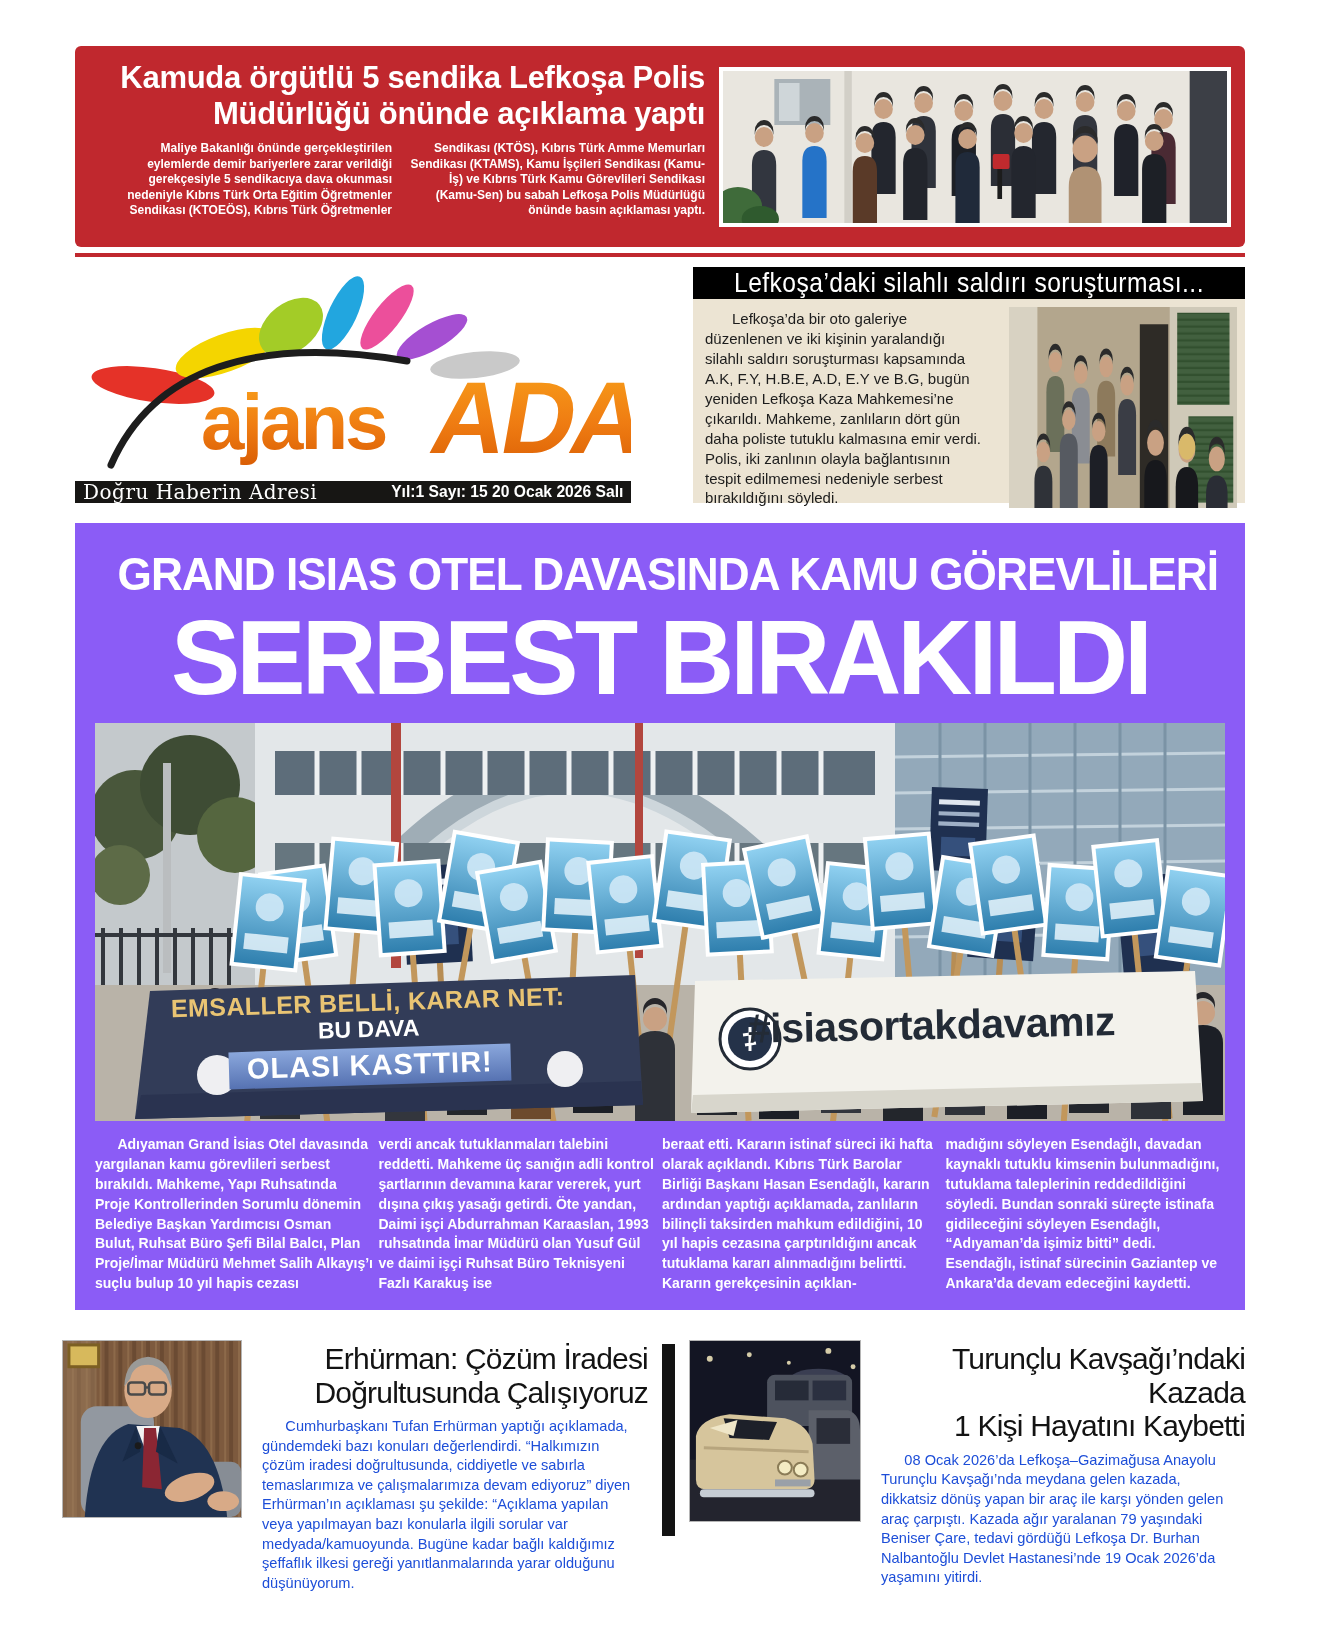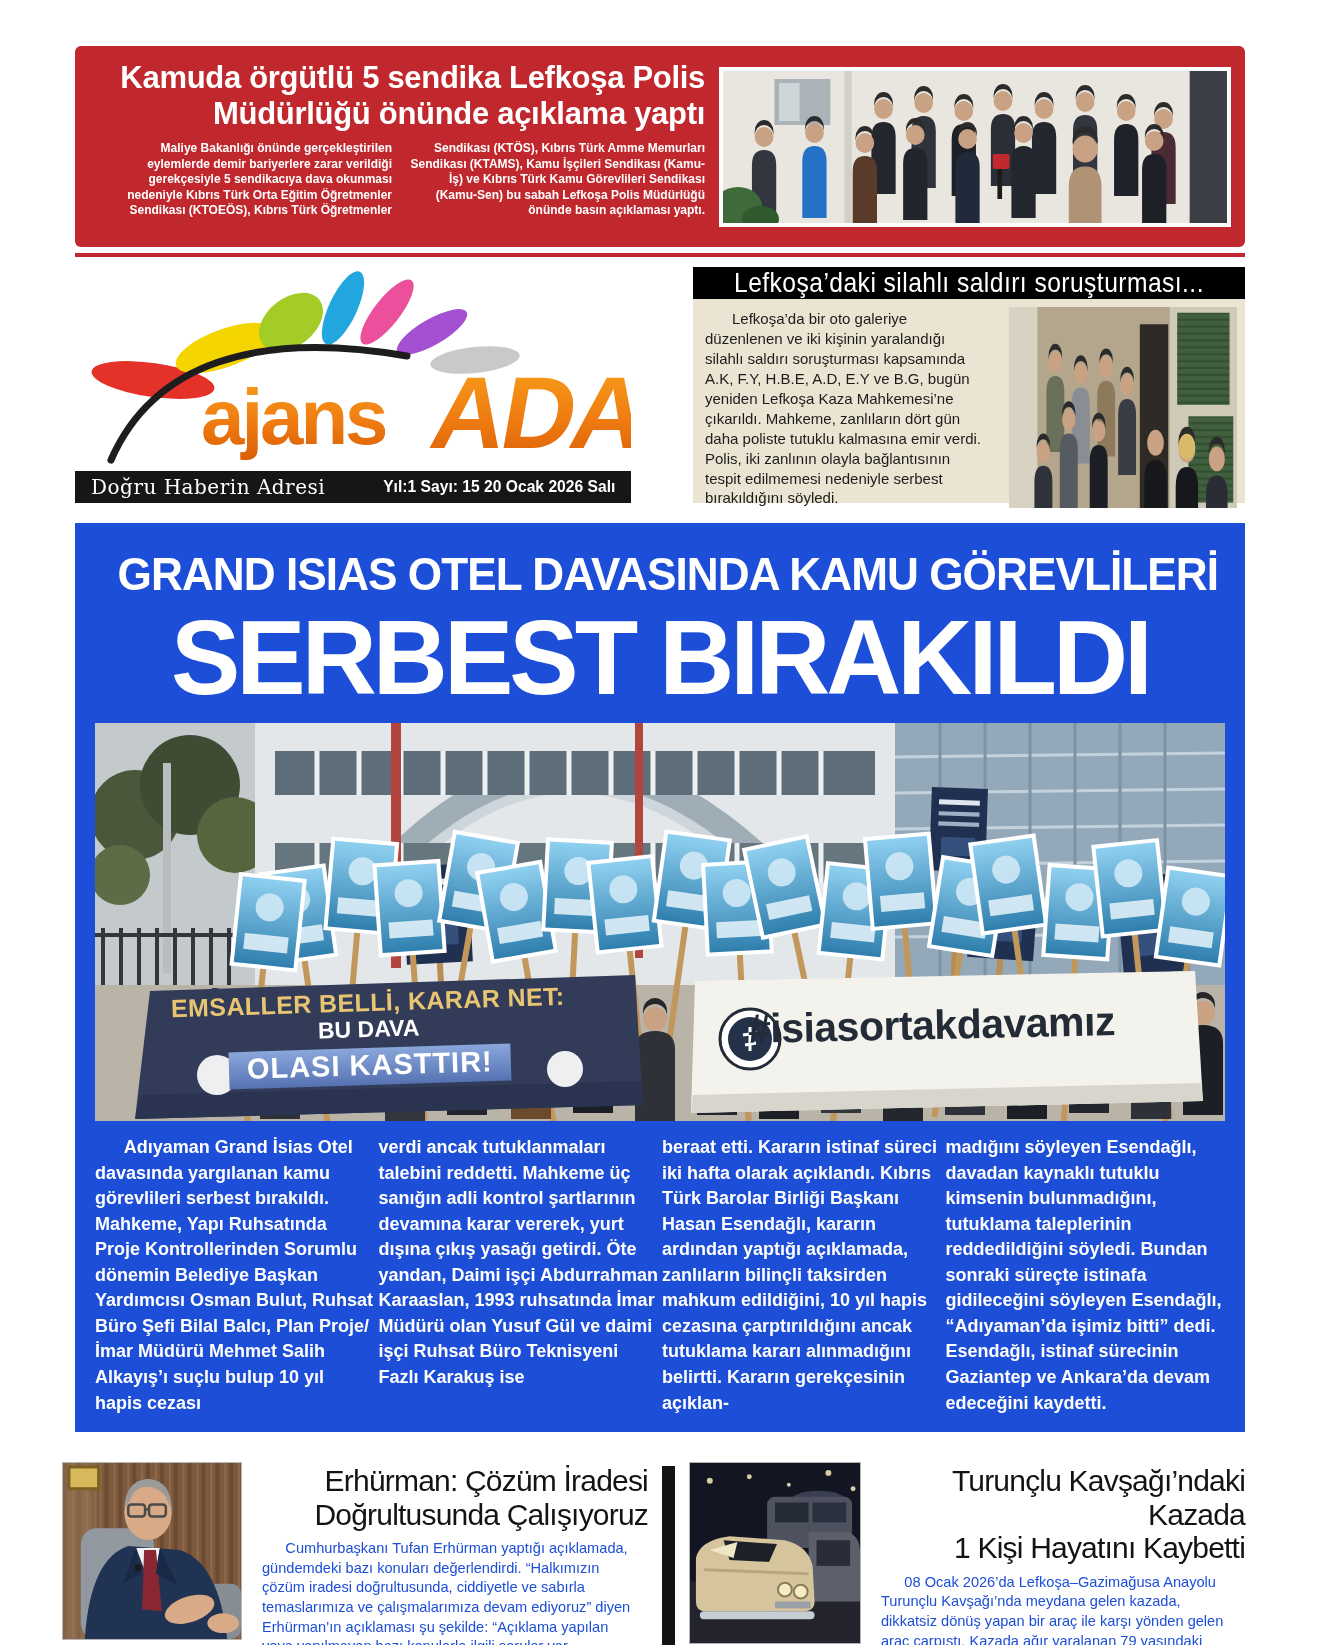--- a/index.html
+++ b/index.html
@@ -14,45 +14,45 @@
   .top-cols p{margin:0;flex:1;}
   .indent{text-indent:1.6em;}
   .top-photo{flex:1;margin-left:14px;background:#fff;padding:4px;align-self:center;height:152px;box-sizing:content-box;}
   .top-photo svg{display:block;width:100%;height:100%;}
   .red-rule{margin:6px 75px 0;height:4px;background:#c0282e;}
 
   
   .mid-row{margin:10px 75px 0;display:flex;gap:62px;height:236px;}
   .masthead{width:556px;flex:none;display:flex;flex-direction:column;}
   .logo-svg{flex:1;width:100%;}
-  .mast-bar{height:32px;background:#171614;display:flex;align-items:center;justify-content:space-between;padding:0 16px;color:#fff;}
+  .mast-bar{height:22px;background:#171614;display:flex;align-items:center;justify-content:space-between;padding:0 8px;color:#fff;}
   .tagline{font-family:"DejaVu Serif","Liberation Serif",serif;font-size:20px;letter-spacing:0.5px;}
   .issue{font-size:17px;font-weight:bold;display:inline-block;transform:scaleX(0.92);transform-origin:right center;white-space:nowrap;}
 
   .shoot{flex:1;background:#ece4d3;display:flex;flex-direction:column;}
   .shoot-head{background:#000000;color:#fff;height:42px;display:flex;align-items:center;justify-content:center;}
   .shoot-head span{font-size:28px;display:inline-block;transform:scaleX(0.88);white-space:nowrap;letter-spacing:0.5px;}
   .shoot-body{flex:1;display:flex;padding:8px 8px 10px 12px;gap:22px;}
   .shoot-body p{margin:2px 0 0;width:282px;flex:none;font-size:15px;line-height:1.33;color:#1c1c1c;text-indent:1.8em;}
   .shoot-photo{flex:1;}
   .shoot-photo svg{width:100%;height:100%;display:block;}
 
   
-  .main-box{margin:20px 75px 0;background:#1d4ed8;padding:24px 20px 16px;box-sizing:border-box;}
+  .main-box{margin:20px 75px 0;background:#8b5cf6;padding:24px 20px 16px;box-sizing:border-box;}
   .kicker{text-align:center;color:#fff;font-weight:bold;font-size:46px;letter-spacing:-1px;transform:scaleX(0.96);white-space:nowrap;}
   .big-headline{text-align:center;color:#fff;font-weight:bold;font-size:106px;letter-spacing:-4px;line-height:1.02;white-space:nowrap;transform:scaleX(0.98);margin-top:2px;}
   .protest{position:relative;margin-top:12px;height:398px;background:#cfd5d9;overflow:hidden;}
   .protest > svg{position:absolute;inset:0;width:100%;height:100%;}
   .banner-left-text{position:absolute;left:5.5%;top:66.5%;width:37.5%;text-align:center;transform:rotate(-1.8deg);line-height:1.12;}
   .bl1{font-size:25px;font-weight:bold;color:#e9c473;letter-spacing:0.4px;}
   .bl2{font-size:23px;font-weight:bold;color:#fff;margin-top:1px;}
   .bl3{margin-top:5px;}
   .bl3 span{display:inline-block;background:linear-gradient(180deg,#8aa7dc,#5672b2);color:#fff;font-weight:bold;font-size:29px;padding:1px 18px 4px;letter-spacing:1px;}
   .banner-right-text{position:absolute;left:56%;top:70%;width:36%;text-align:center;transform:rotate(-1.2deg);font-size:41px;font-weight:bold;color:#232b36;letter-spacing:-0.5px;white-space:nowrap;}
-  .main-cols{display:flex;gap:4px;margin-top:14px;color:#fff;font-size:18px;font-weight:bold;line-height:1.42;}
+  .main-cols{display:flex;gap:4px;margin-top:14px;color:#fff;font-size:14px;font-weight:bold;line-height:1.42;}
   .main-cols p{margin:0;flex:1;}
 
   
   .bottom-row{margin:30px 75px 0 62px;display:flex;gap:14px;align-items:flex-start;}
   article.b-art{display:flex;gap:12px;}
   .erh{width:586px;flex:none;}
   .erh-photo{width:180px;height:178px;flex:none;border:1px solid #b5b5b5;box-sizing:border-box;}
   .acc-photo{width:172px;height:182px;flex:none;border:1px solid #b5b5b5;box-sizing:border-box;}
   .erh-photo svg,.acc-photo svg{width:100%;height:100%;display:block;}
   .b-text{flex:1;min-width:0;}

